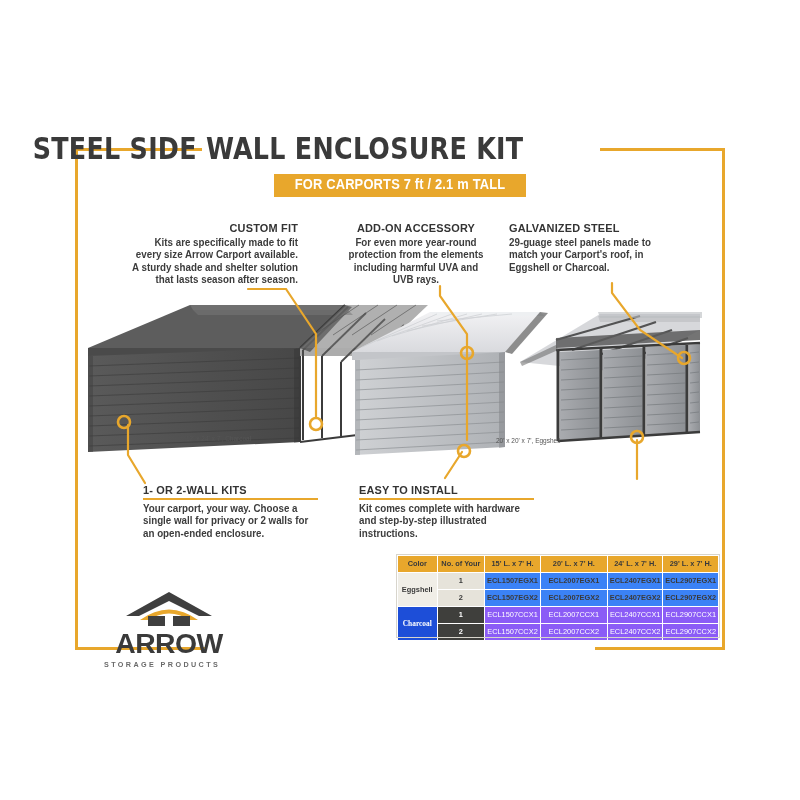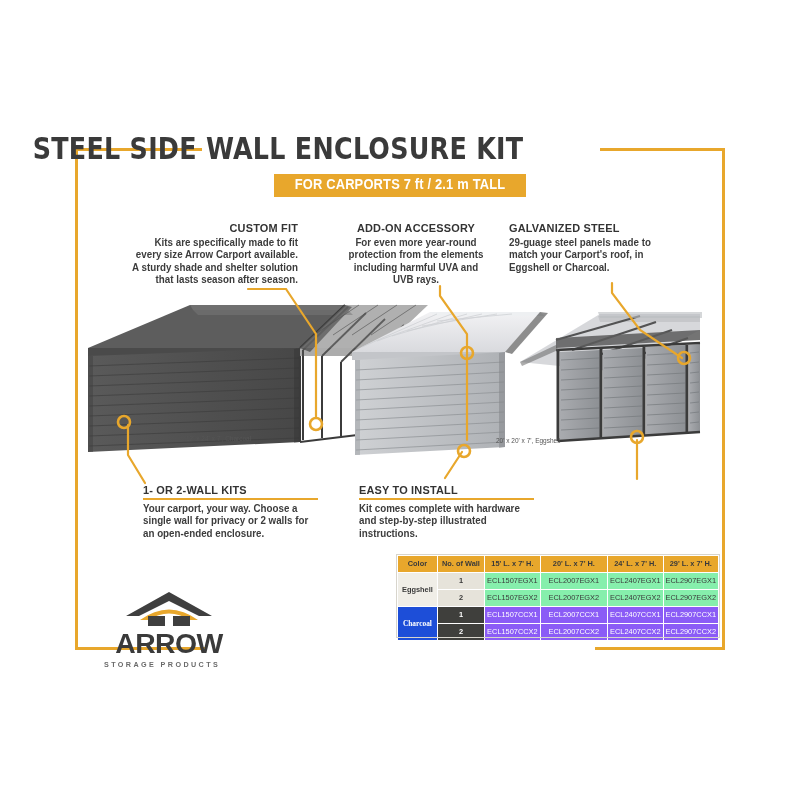--- a/index.html
+++ b/index.html
@@ -151,22 +151,23 @@
     line-height: 16px;
     white-space: nowrap;
   }
   #sku-table thead th {
     background: #e8a72c;
     color: #3a3a3a;
     font-weight: bold;
     height: 16px;
   }
   .row-eggshell td {
-    background: #86efac;
+    background: #3b82f6;
     color: #3a3a3a;
+    font-weight: bold;
   }
   .row-eggshell td.cell-walls { background: #e6e3da; font-weight: bold; }
   .row-charcoal td {
     background: #8b5cf6;
     color: #ffffff;
   }
   .row-charcoal td.cell-walls { background: #3f3f3c; font-weight: bold; }
   td.cell-color {
     font-weight: bold;
     font-size: 8px;
@@ -470,21 +471,21 @@
     <div class="callout-head ta-left">EASY TO INSTALL</div>
     <div class="callout-rule"></div>
     <div class="callout-body ta-left">Kit comes complete with hardware and step-by-step illustrated instructions.</div>
   </div>
 
 
   <table id="sku-table">
     <thead>
       <tr>
         <th style="width:44px">Color</th>
-        <th style="width:52px">No. of Wall</th>
+        <th style="width:52px">No. of Your</th>
         <th style="width:57px">15' L. x 7' H.</th>
         <th style="width:77px">20' L. x 7' H.</th>
         <th style="width:57px">24' L. x 7' H.</th>
         <th style="width:57px">29' L. x 7' H.</th>
       </tr>
     </thead>
     <tbody>
       <tr class="row-eggshell">
         <td class="cell-color color-eggshell" rowspan="2">Eggshell</td>
         <td class="cell-walls">1</td>

